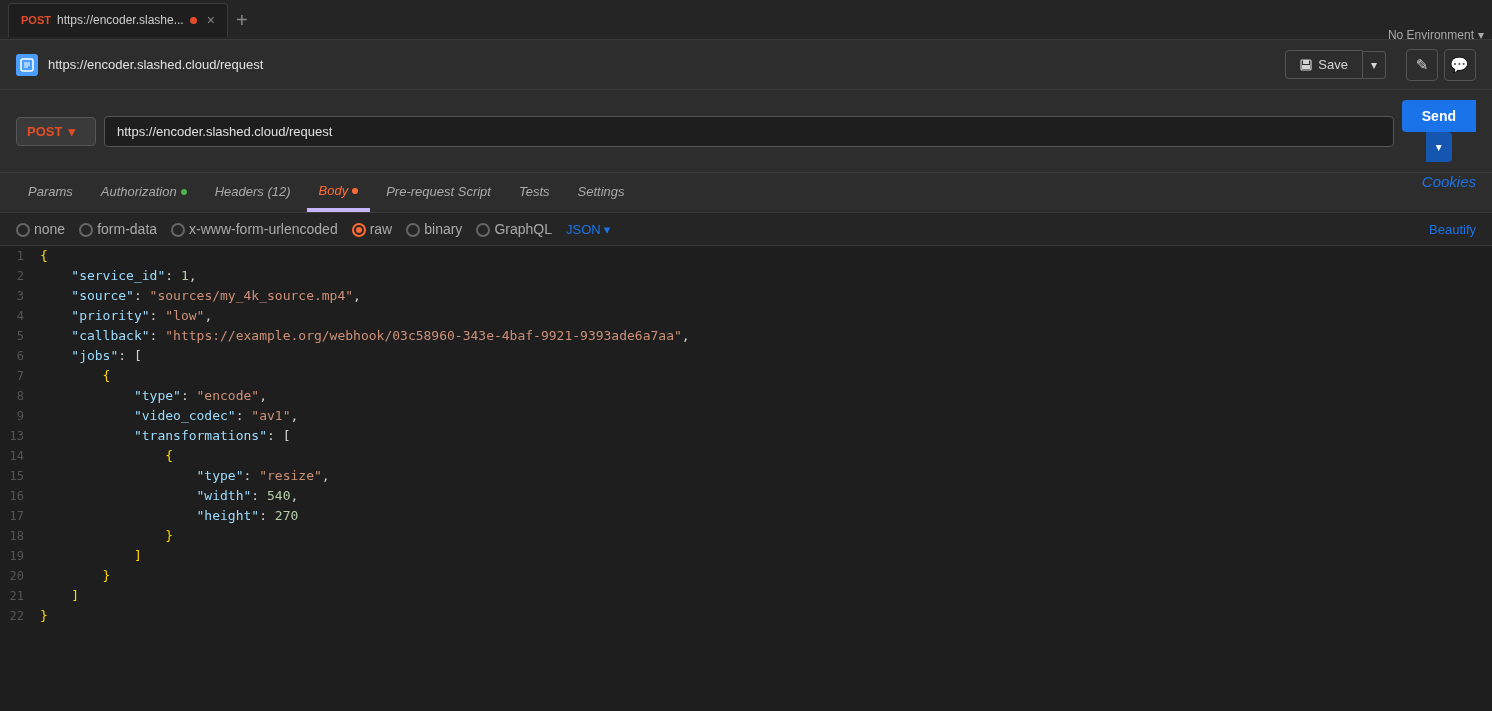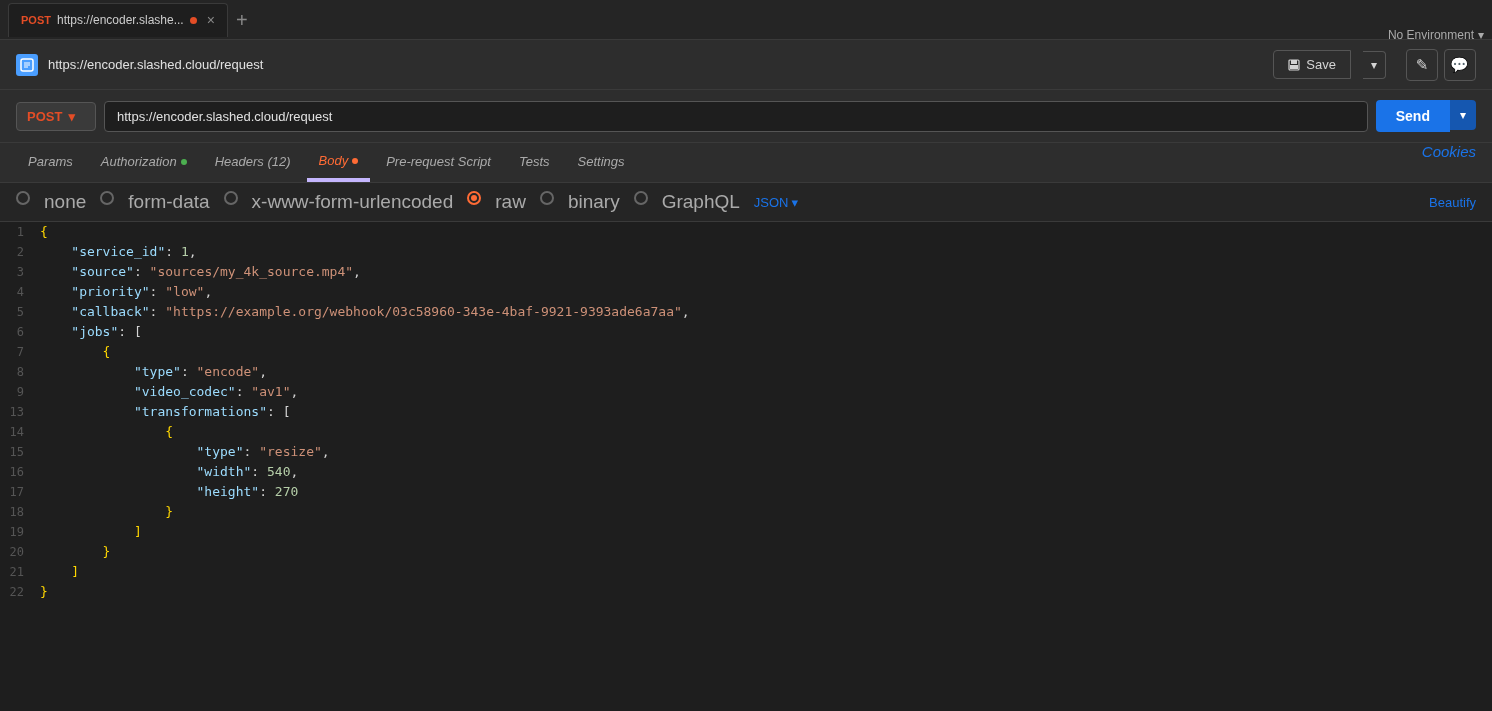--- a/index.html
+++ b/index.html
@@ -94,21 +94,21 @@
     }
     .address-url {
       color: #e0e0e0;
       font-size: 13px;
       flex: 1;
     }
     .save-btn-group {
       display: flex;
       align-items: flex-end;
       margin-left: auto;
-      gap: 12px;
+      gap: 0;
     }
     .save-btn {
       background: #2d2d2d;
       border: 1px solid #555;
       color: #d4d4d4;
       padding: 6px 14px;
       border-radius: 4px 0 0 4px;
       cursor: pointer;
       font-size: 13px;
       display: flex; align-items: center; gap: 6px;
@@ -170,21 +170,22 @@
       background: #1e1e1e;
       border: 1px solid #555;
       color: #e0e0e0;
       font-size: 13px;
       padding: 7px 12px;
       border-radius: 4px;
       outline: none;
     }
     .send-btn-group {
       display: flex;
-      align-items: flex-start;
+      align-items: center;
+      flex-direction: column;
     }
     .send-btn {
       background: #1a73e8;
       border: none;
       color: white;
       font-size: 14px;
       font-weight: 600;
       padding: 8px 20px;
       border-radius: 4px 0 0 4px;
       cursor: pointer;
@@ -240,22 +241,22 @@
     
     .body-options {
       background: #252525;
       padding: 8px 16px;
       display: flex;
       align-items: center;
       gap: 14px;
       border-bottom: 1px solid #3a3a3a;
     }
     .radio-option {
-      display: flex; align-items: flex-start; gap: 14px;
-      font-size: 19px;
+      display: flex; align-items: flex-end; gap: 4px;
+      font-size: 14px;
       color: #aaa;
       cursor: pointer;
     }
     .radio-circle {
       width: 14px; height: 14px;
       border-radius: 50%;
       border: 2px solid #666;
       background: transparent;
       display: flex; align-items: center; justify-content: center;
     }

